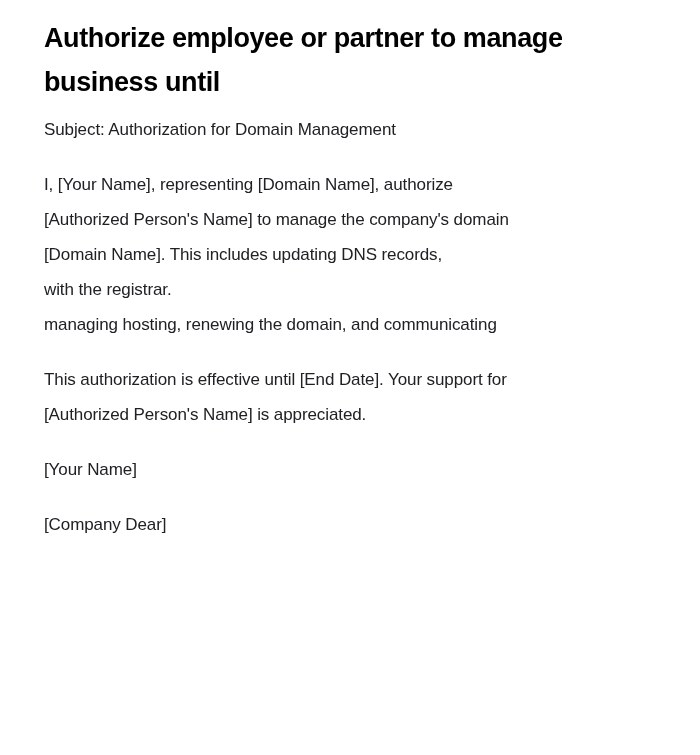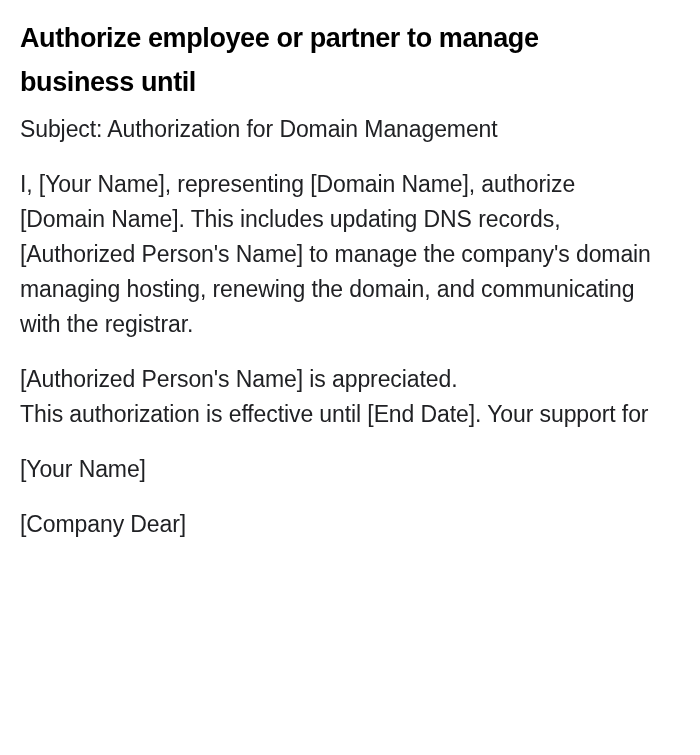--- a/index.html
+++ b/index.html
@@ -9,37 +9,37 @@
   body {
     width: 700px;
     height: 755px;
     background: #ffffff;
     font-family: "Liberation Sans", "DejaVu Sans", sans-serif;
     overflow: hidden;
   }
   .doc {
     box-sizing: border-box;
     width: 561px;
-    padding: 16px 40px 0 20px;
+    padding: 16px 40px 0 44px;
   }
   h1.page-title {
     margin: 0 0 7px 0;
     font-size: 27px;
     line-height: 44px;
     font-weight: 700;
     color: #000000;
     letter-spacing: -0.4px;
   }
   h1.page-title .line {
     display: block;
     white-space: pre;
   }
   p.para {
     margin: 8px 0 20px 0;
-    font-size: 23px;
+    font-size: 17px;
     line-height: 35px;
     font-weight: 400;
     color: #202124;
     letter-spacing: -0.1px;
   }
   p.para .line {
     display: block;
     white-space: pre;
   }
 </style>
@@ -50,28 +50,28 @@
   <h1 class="page-title">
       <span class="line">Authorize employee or partner to manage</span>
       <span class="line">business until</span>
     </h1>
   <div>
       <p class="para">
         <span class="line">Subject: Authorization for Domain Management</span>
       </p>
       <p class="para">
         <span class="line">I, [Your Name], representing [Domain Name], authorize</span>
+        <span class="line">[Authorized Person's Name] to manage the company's domain</span>
         <span class="line">[Domain Name]. This includes updating DNS records,</span>
-        <span class="line">[Authorized Person's Name] to manage the company's domain</span>
+        <span class="line">with the registrar.</span>
         <span class="line">managing hosting, renewing the domain, and communicating</span>
-        <span class="line">with the registrar.</span>
       </p>
       <p class="para">
+        <span class="line">This authorization is effective until [End Date]. Your support for</span>
         <span class="line">[Authorized Person's Name] is appreciated.</span>
-        <span class="line">This authorization is effective until [End Date]. Your support for</span>
       </p>
       <p class="para">
         <span class="line">[Your Name]</span>
       </p>
       <p class="para">
         <span class="line">[Company Dear]</span>
       </p>
     </div>
 </div>
 

